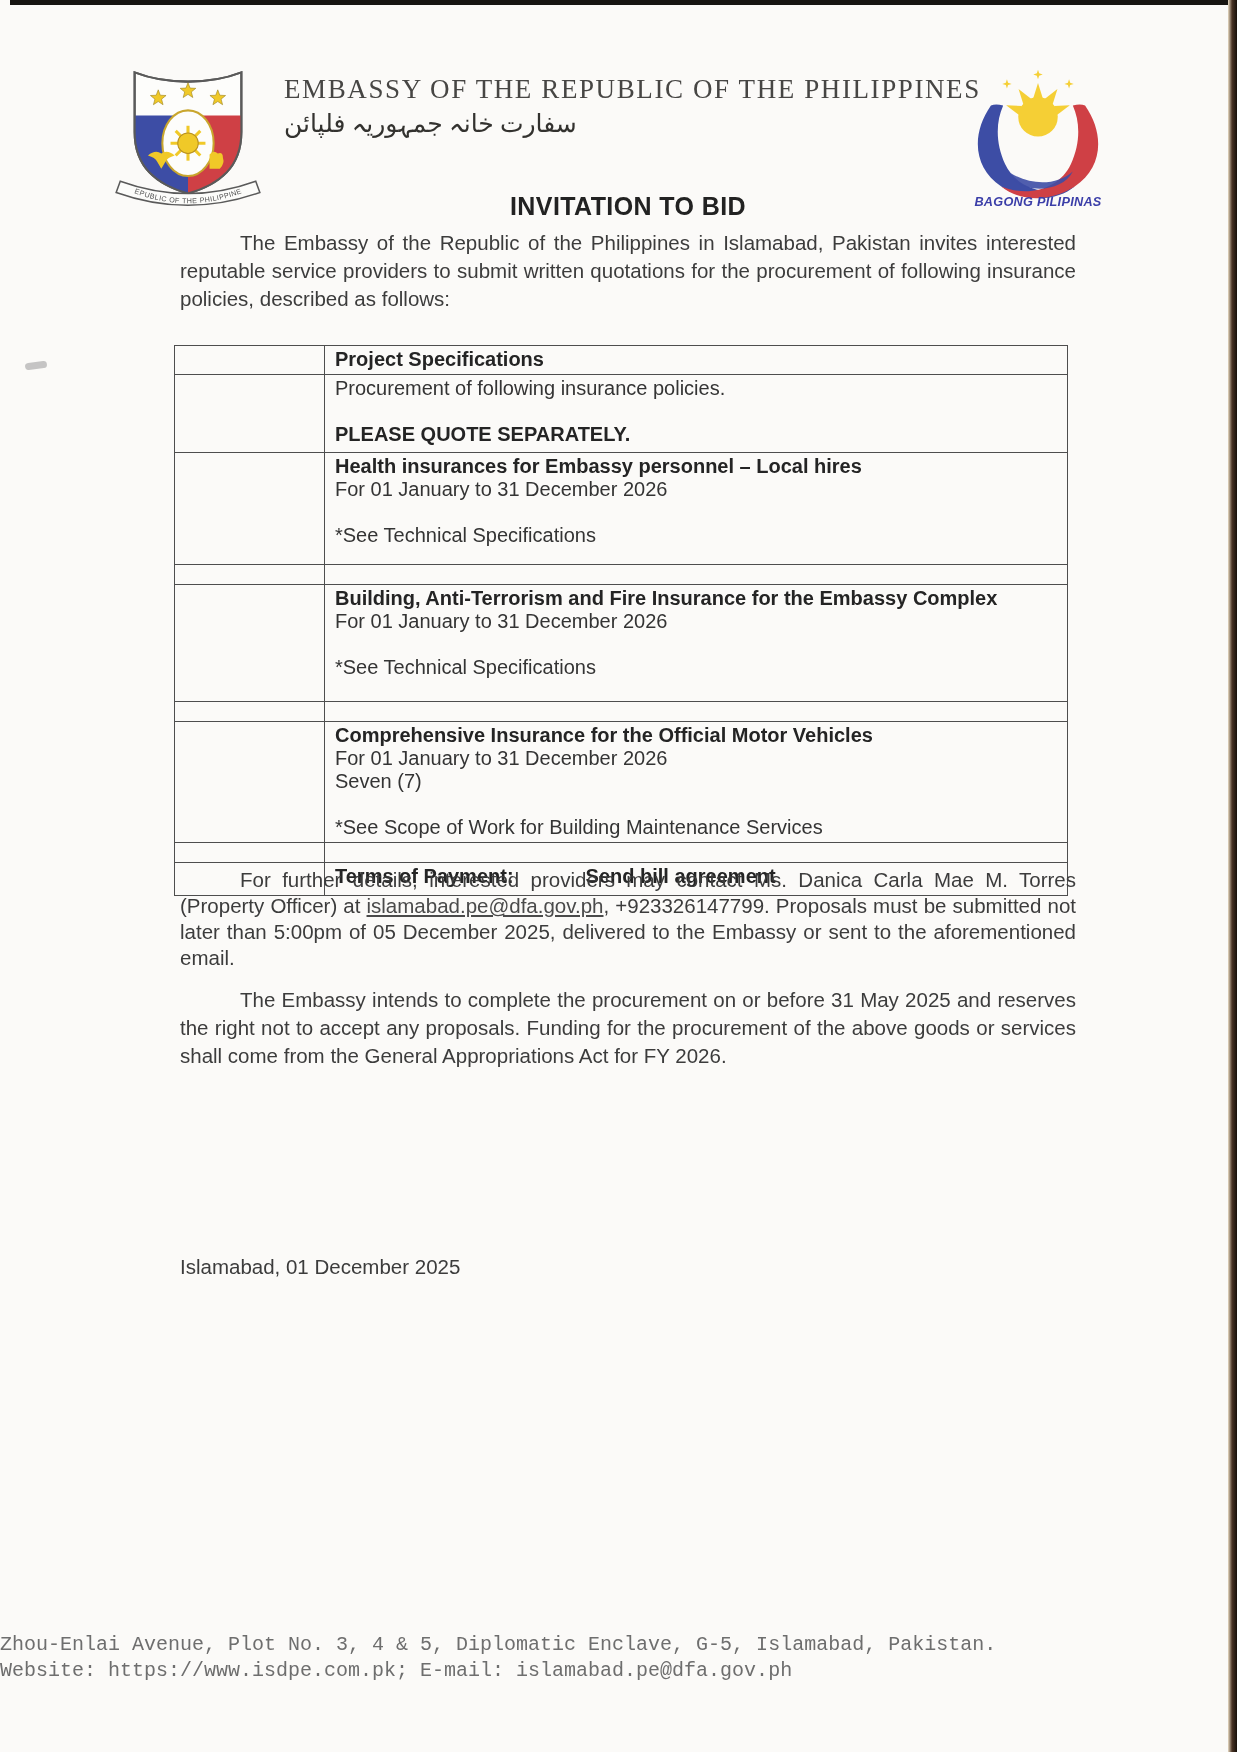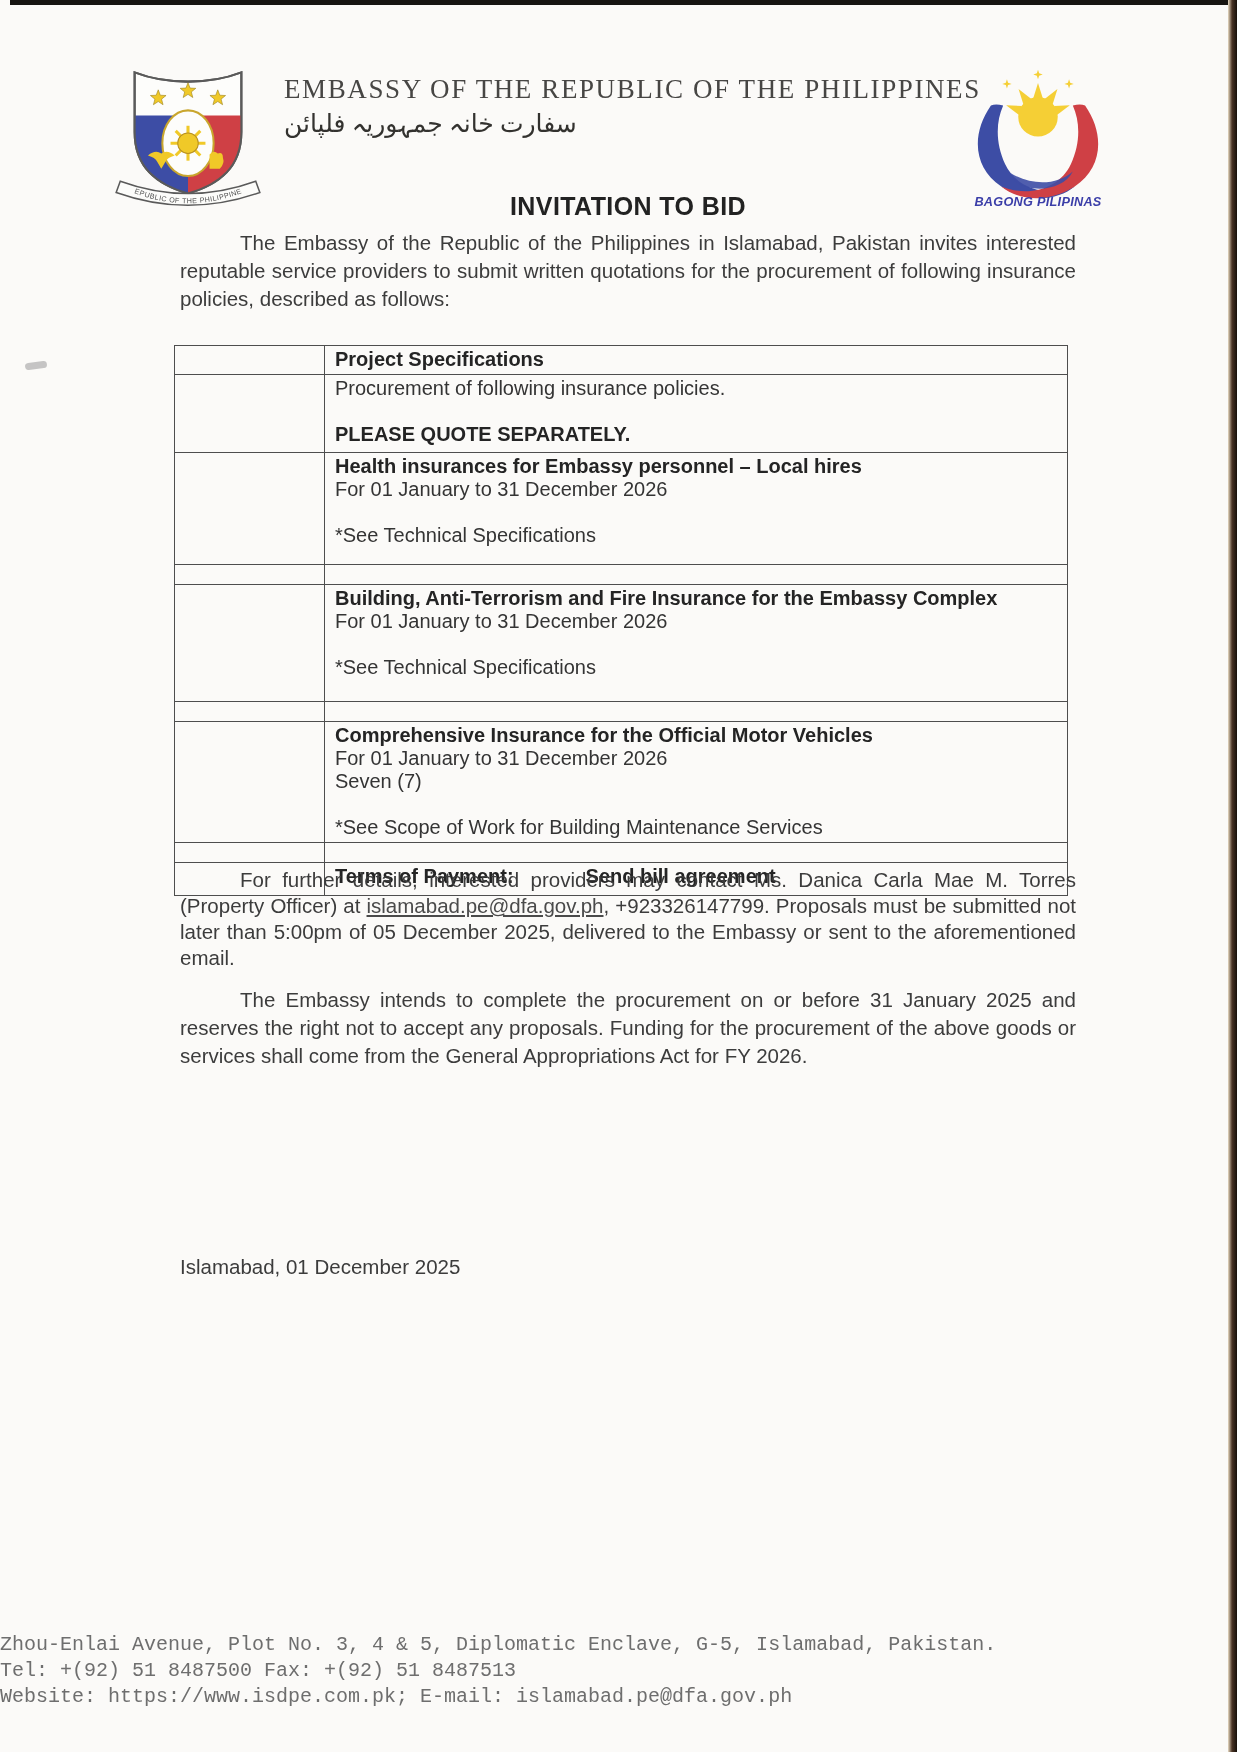--- a/index.html
+++ b/index.html
@@ -191,21 +191,20 @@
       </tr>
       <tr style="height: 33px;">
         <td class="c1"></td>
         <td><span class="b">Terms of Payment:</span><span class="b terms-val">Send bill agreement</span></td>
       </tr>
     </tbody>
 </table>
 
 <div class="abs para indent p-contact"><span>For further details, interested providers may contact Ms. Danica Carla Mae M. Torres (Property Officer) at </span><a class="email-link">islamabad.pe@dfa.gov.ph</a><span>, +923326147799. Proposals must be submitted not later than 5:00pm of 05 December 2025, delivered to the Embassy or sent to the aforementioned email.</span></div>
 
-<div class="abs para indent p-funding">The Embassy intends to complete the procurement on or before 31 January 2025 and reserves the right not to accept any proposals. Funding for the procurement of the above goods or services shall come from the General Appropriations Act for FY 2026.</div>
+<div class="abs para indent p-funding">The Embassy intends to complete the procurement on or before 31 May 2025 and reserves the right not to accept any proposals. Funding for the procurement of the above goods or services shall come from the General Appropriations Act for FY 2026.</div>
 
 <div class="abs dateline">Islamabad, 01 December 2025</div>
 
 <div class="abs footer">
   <div>Zhou-Enlai Avenue, Plot No. 3, 4 &amp; 5, Diplomatic Enclave, G-5, Islamabad, Pakistan.</div>
-  <div>Tel: +(92) 51 8487500  Fax: +(92) 51 8487513</div>
   <div>Website: https://www.isdpe.com.pk; E-mail: islamabad.pe@dfa.gov.ph</div>
 </div>
 
 </body></html>

